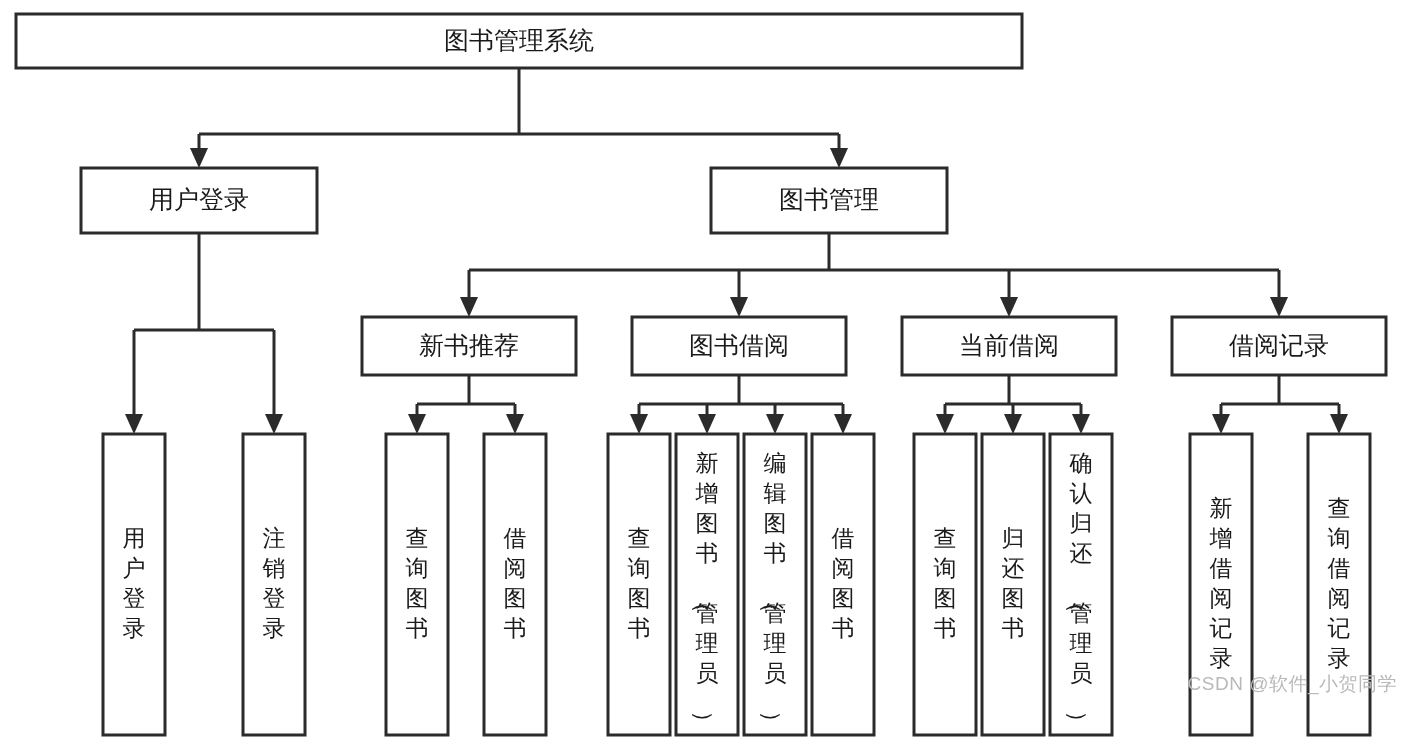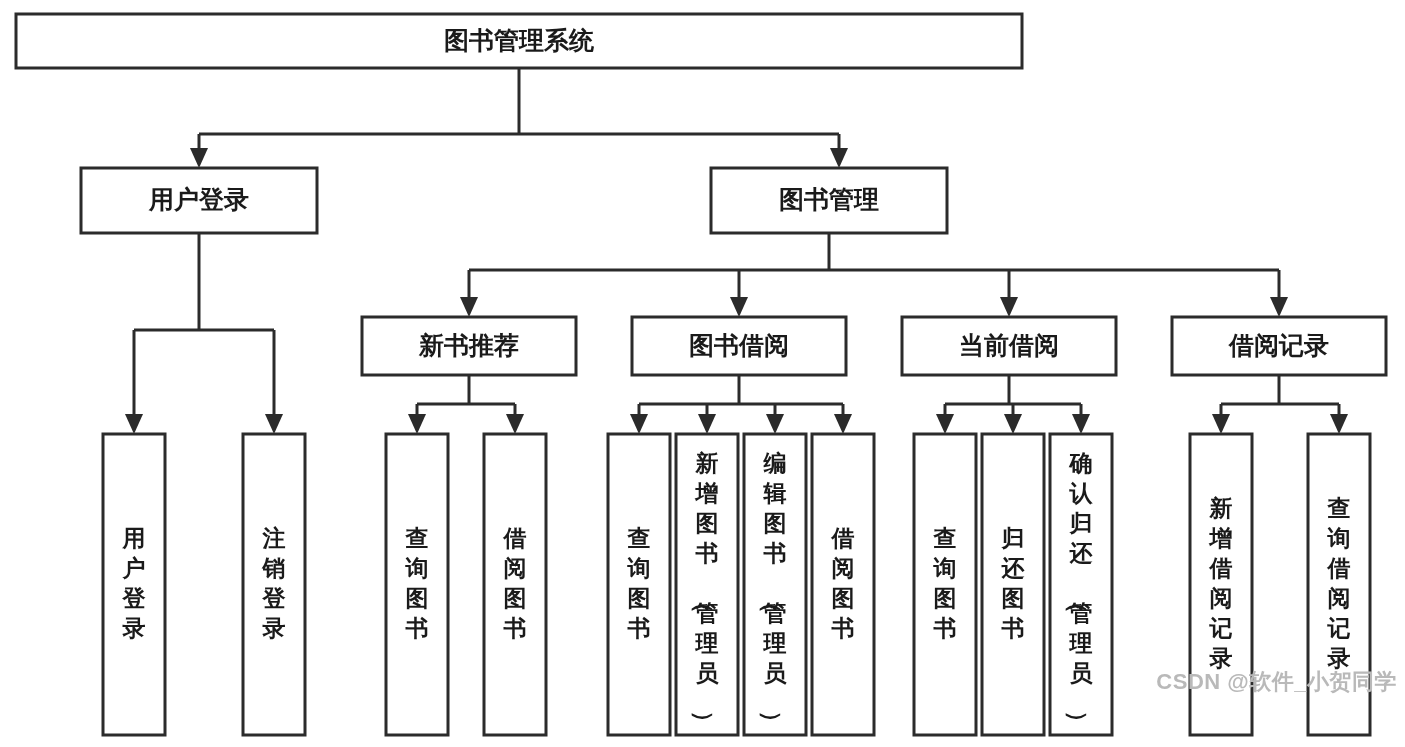--- a/index.html
+++ b/index.html
@@ -3,21 +3,21 @@
 <meta charset="utf-8">
 <title>图书管理系统 功能结构图</title>
 <style>
   html,body{margin:0;padding:0;}
   body{
     width:1405px;height:747px;
     background:#ffffff;
     font-family:"Liberation Sans","DejaVu Sans",sans-serif;
     overflow:hidden;
   }
-  #diagram-root{position:relative;width:1405px;height:703px;font-weight:bold;}
+  #diagram-root{position:relative;width:1405px;height:703px;}
   svg#tree-svg{position:absolute;left:0;top:0;width:1405px;height:747px;display:block;}
 
   .node-box{
     fill:#ffffff;
     stroke:#2b2b2b;
     stroke-width:3;
   }
   .connector{
     fill:none;
     stroke:#2b2b2b;
@@ -38,21 +38,21 @@
     font-size:23px;
     text-anchor:middle;
   }
   .vertical-label tspan{ text-anchor:middle; }
 
   .watermark{
     position:absolute;
     right:8px;
     bottom:6px;
     font-family:"Liberation Sans","DejaVu Sans",sans-serif;
-    font-size:22px;
+    font-size:19px;
     color:#b9b9b9;
     letter-spacing:0.5px;
     user-select:none;
     pointer-events:none;
     white-space:nowrap;
     margin-left:24px;
   }
 </style>
 </head>
 <body>

